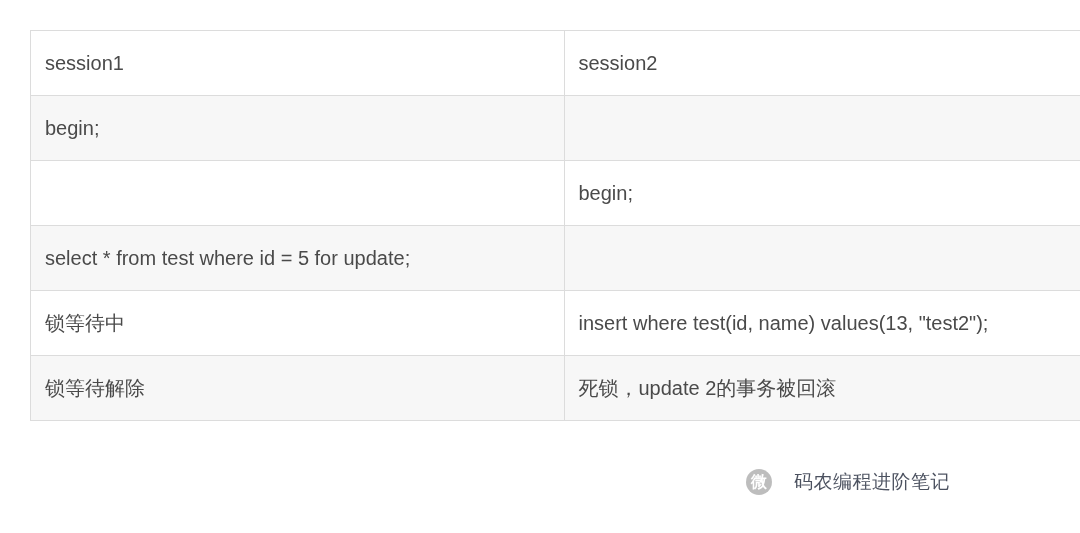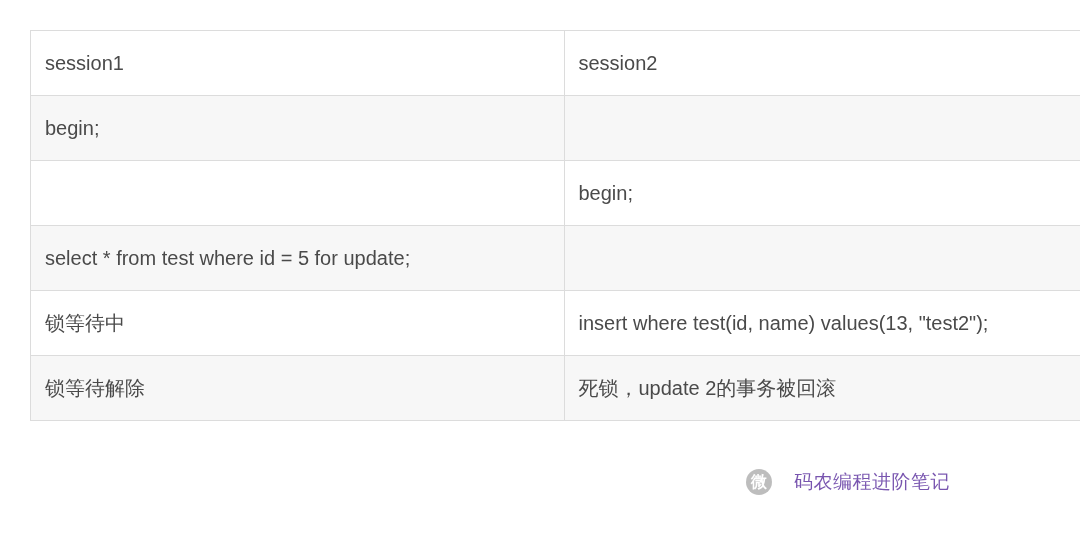--- a/index.html
+++ b/index.html
@@ -52,21 +52,21 @@
       background: #a8a8a8;
       display: inline-flex;
       align-items: center;
       justify-content: center;
       color: #fff;
       font-size: 16px;
       font-weight: bold;
     }
     .watermark-text {
       font-size: 19px;
-      color: #4c1d95;
+      color: #0f172a;
       letter-spacing: 0.5px;
       text-align: right;
     }
   </style>
 </head>
 <body>
 
 <table>
   <tbody>
     <tr>

